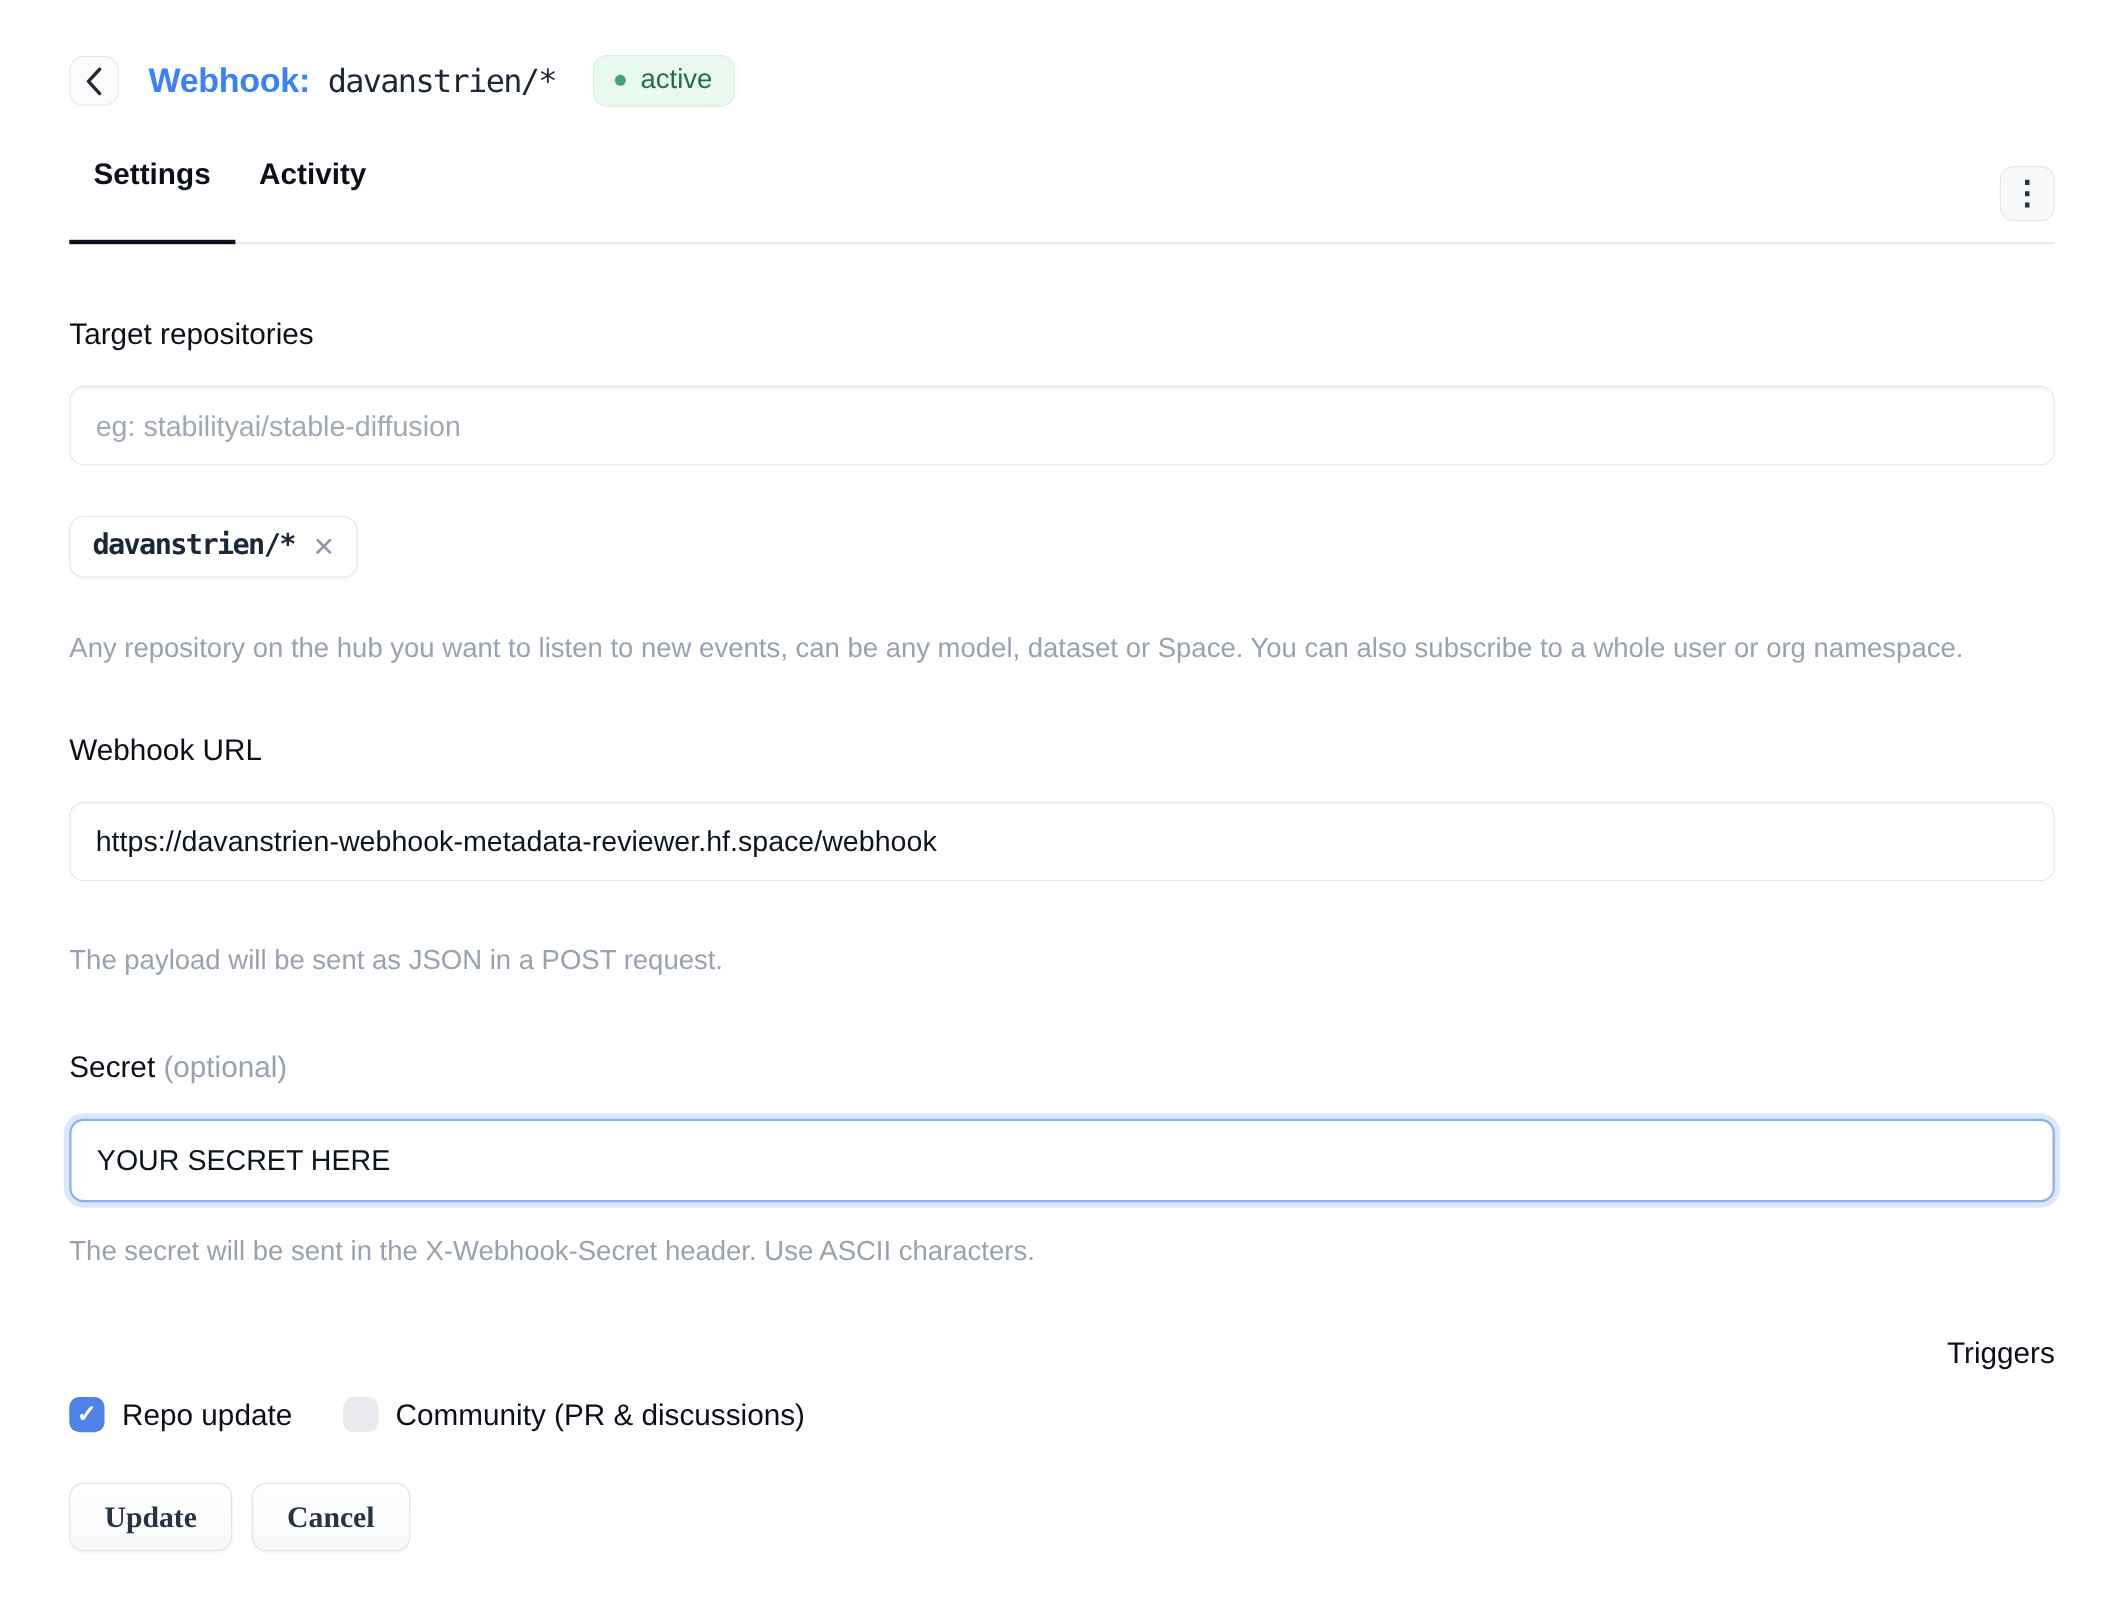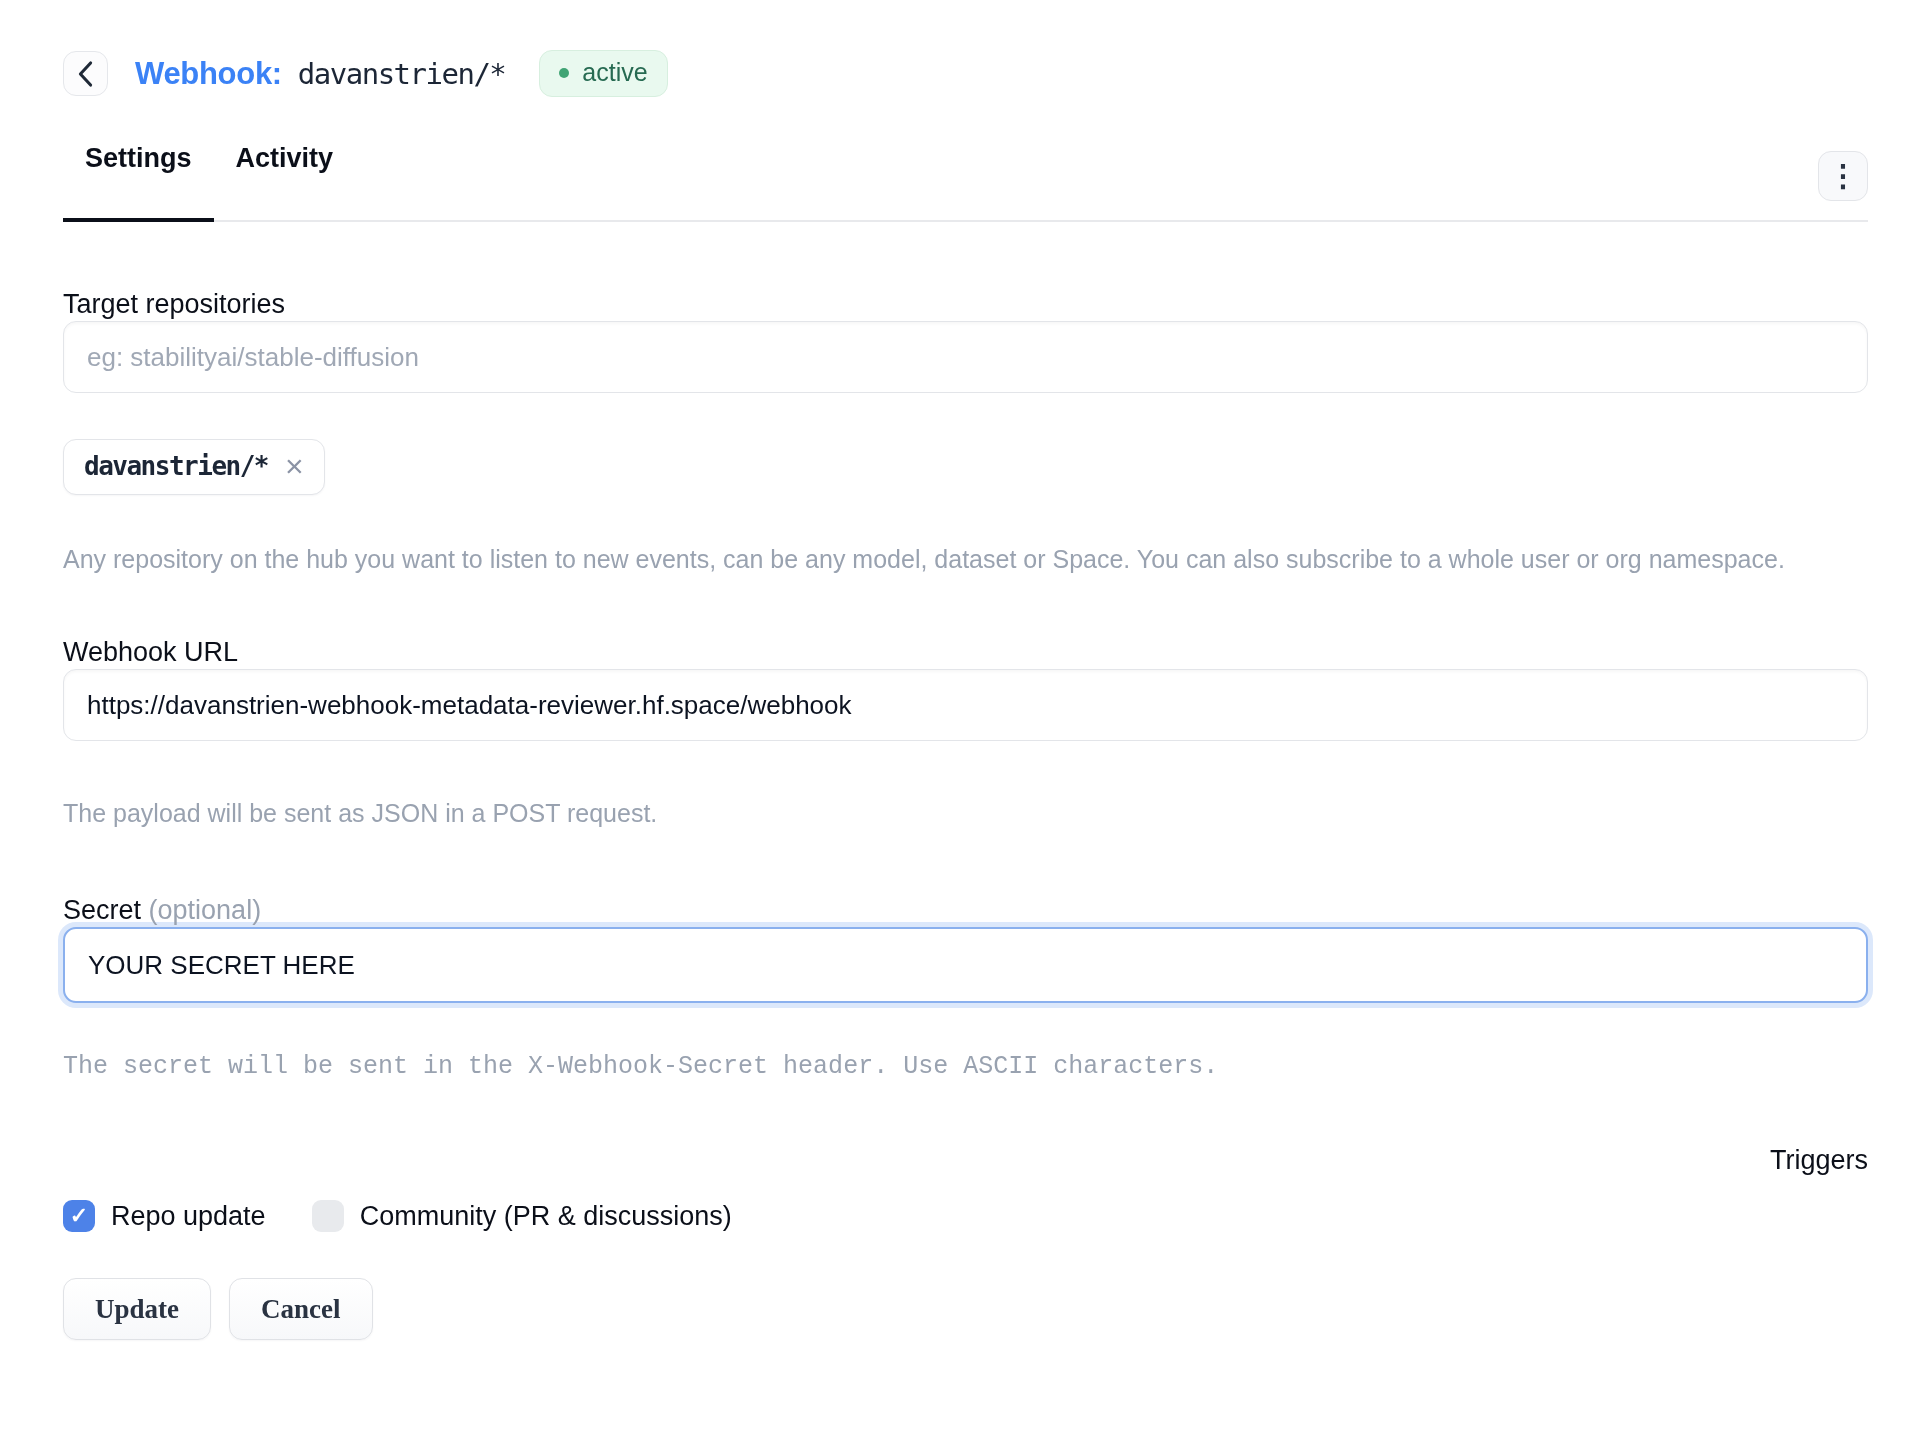--- a/index.html
+++ b/index.html
@@ -46,21 +46,21 @@
     cursor:pointer; margin-top:8px;
   }
   .kebab-glyph { font-size:30px; font-weight:700; color:#2a3342; line-height:1; }
 
   
   .field-label { font-size:27px; color:#0b0f19; line-height:1.2; }
   .lbl-target { margin-top:66px; }
   .optional { color:#99a2b0; }
 
   .text-input {
-    width:1805px; height:72px; margin-top:1px; display:block;
+    width:1805px; height:72px; margin-top:31px; display:block;
     border:1.5px solid #e3e5e9; border-radius:13px; background:#ffffff;
     padding:0 23px; font-family:"Liberation Sans", sans-serif; font-size:26px; color:#0c1321;
     box-shadow: inset 0 2px 3px rgba(16,24,40,0.035);
     outline:none;
   }
   .text-input::placeholder { color:#a0a8b5; opacity:1; }
   .text-input.focused {
     border:2px solid #8ab0ee;
     box-shadow: 0 0 0 5px #dce8fb;
     height:76px;
@@ -74,21 +74,21 @@
   }
   .tag-text {
     font-family:"DejaVu Sans Mono", monospace; font-size:26px; font-weight:700;
     color:#1c2636; letter-spacing:-1.5px;
   }
   .tag-x { font-size:32px; line-height:1; color:#8b93a5; cursor:pointer; font-weight:400; }
 
   .help-text { font-size:25px; color:#99a2b0; line-height:1.3; }
   .help-1 { margin-top:48px; }
   .help-2 { margin-top:56px; }
-  .help-3 { margin-top:48px;font-family:Liberation Mono, monospace; }
+  .help-3 { margin-top:28px; }
   .help-4 { margin-top:36px; }
   .help-link { color:#8b93a5; text-decoration:underline; text-underline-offset:4px; cursor:pointer; }
 
   .lbl-url    { margin-top:60px; }
   .lbl-secret { margin-top:64px; }
   .lbl-trig   { margin-top:60px;text-align:right; }
 
   
   .trigger-row { display:flex; align-items:center; margin-top:24px; gap:46px; }
   .trigger-opt { display:flex; align-items:center; gap:16px; }

